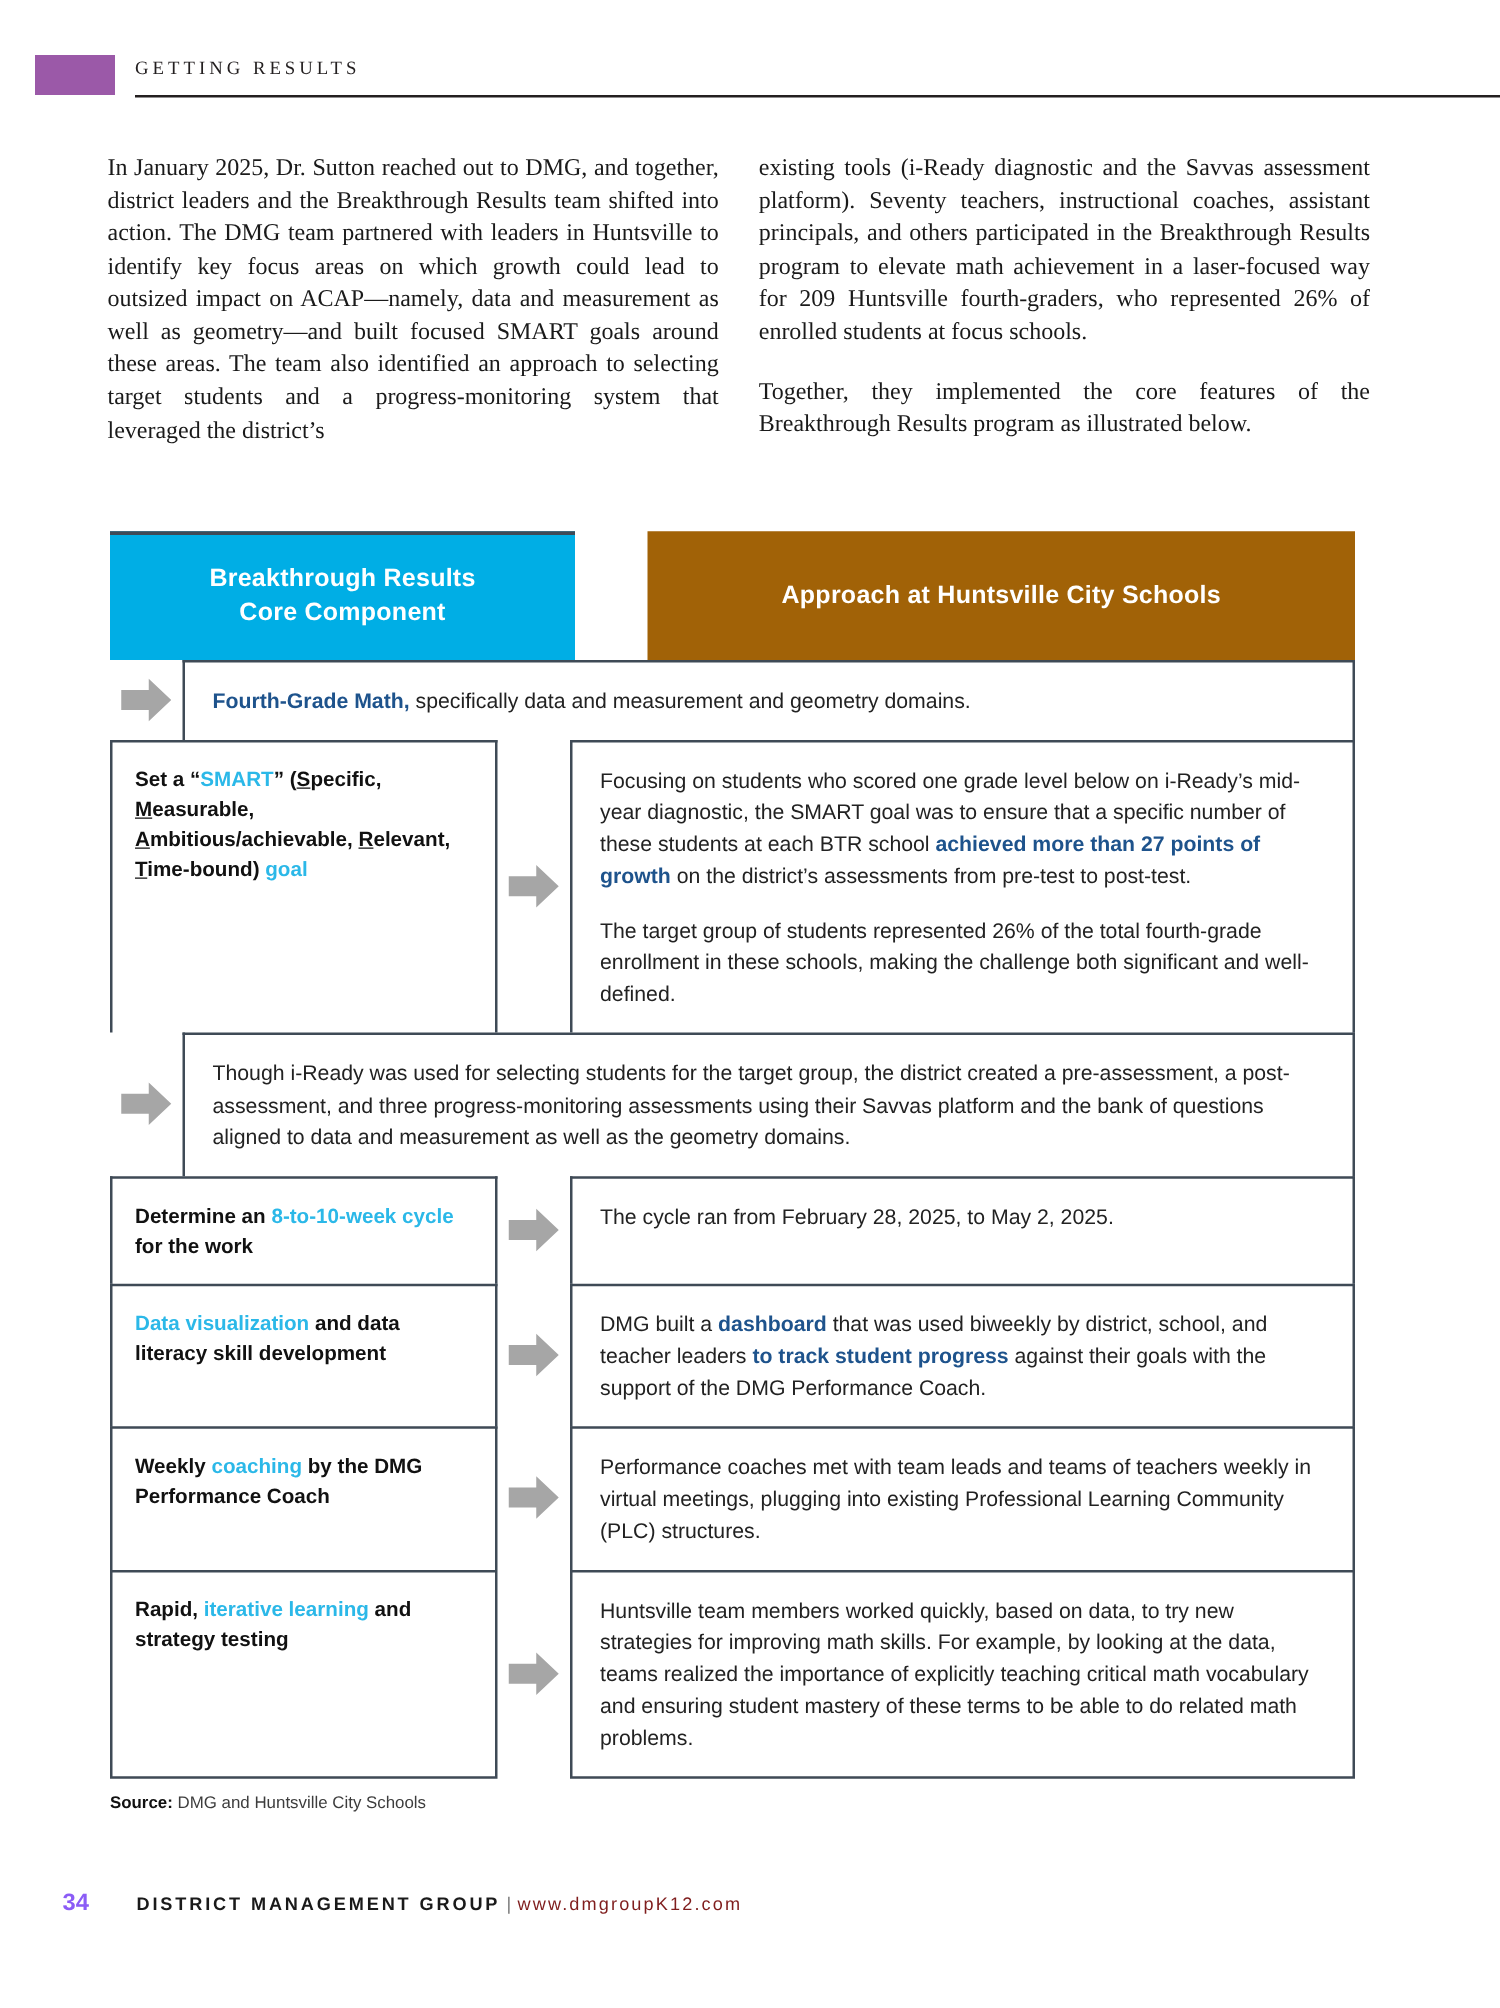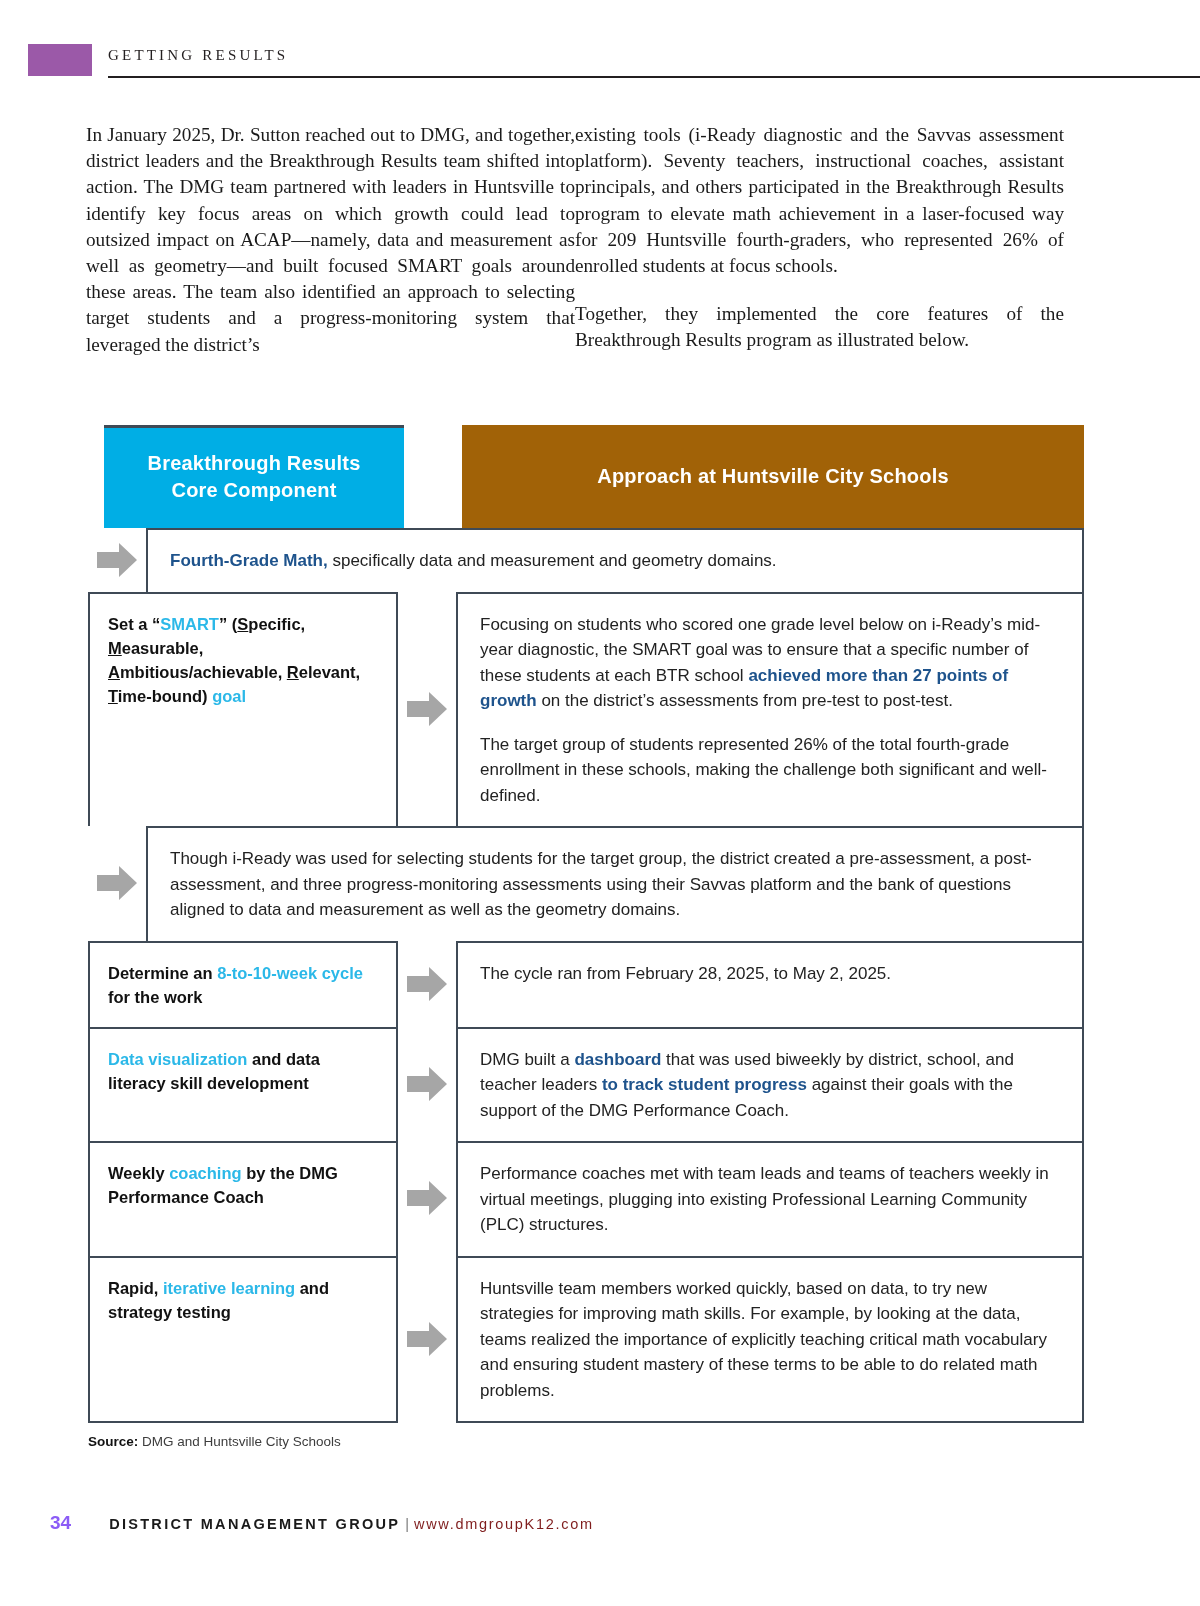--- a/index.html
+++ b/index.html
@@ -42,20 +42,21 @@
     background: #231f20;
   }
 
   
   .cols {
     position: absolute;
     top: 122px;
     left: 86px;
     width: 1010px;
     display: flex;
+    gap: 32px;
   }
   .col { width: 489px; }
   .col p {
     margin: 0 0 22px 0;
     font-family: "Liberation Serif", serif;
     font-size: 19.2px;
     line-height: 26.2px;
     color: #1a1a1a;
     text-align: justify;
     -webkit-hyphens: auto;
@@ -68,31 +69,30 @@
     position: absolute;
     top: 425px;
     left: 88px;
     width: 996px;
   }
   .ex-head {
     display: flex;
     align-items: stretch;
   }
   .ex-head-left {
-    width: 300px;
+    width: 372px;
     background: #00AEE5;
     border-top: 3px solid #3f4a56;
     color: #ffffff;
     font-weight: 700;
     font-size: 20px;
     line-height: 27px;
     text-align: center;
     padding: 22px 14px 24px;
     letter-spacing: .2px;
-    margin-left: 16px;
   }
   .ex-head-gap { width: 58px; }
   .ex-head-right {
     flex: 1;
     background: #a16207;
     color: #ffffff;
     font-weight: 700;
     font-size: 20px;
     line-height: 27px;
     text-align: center;

